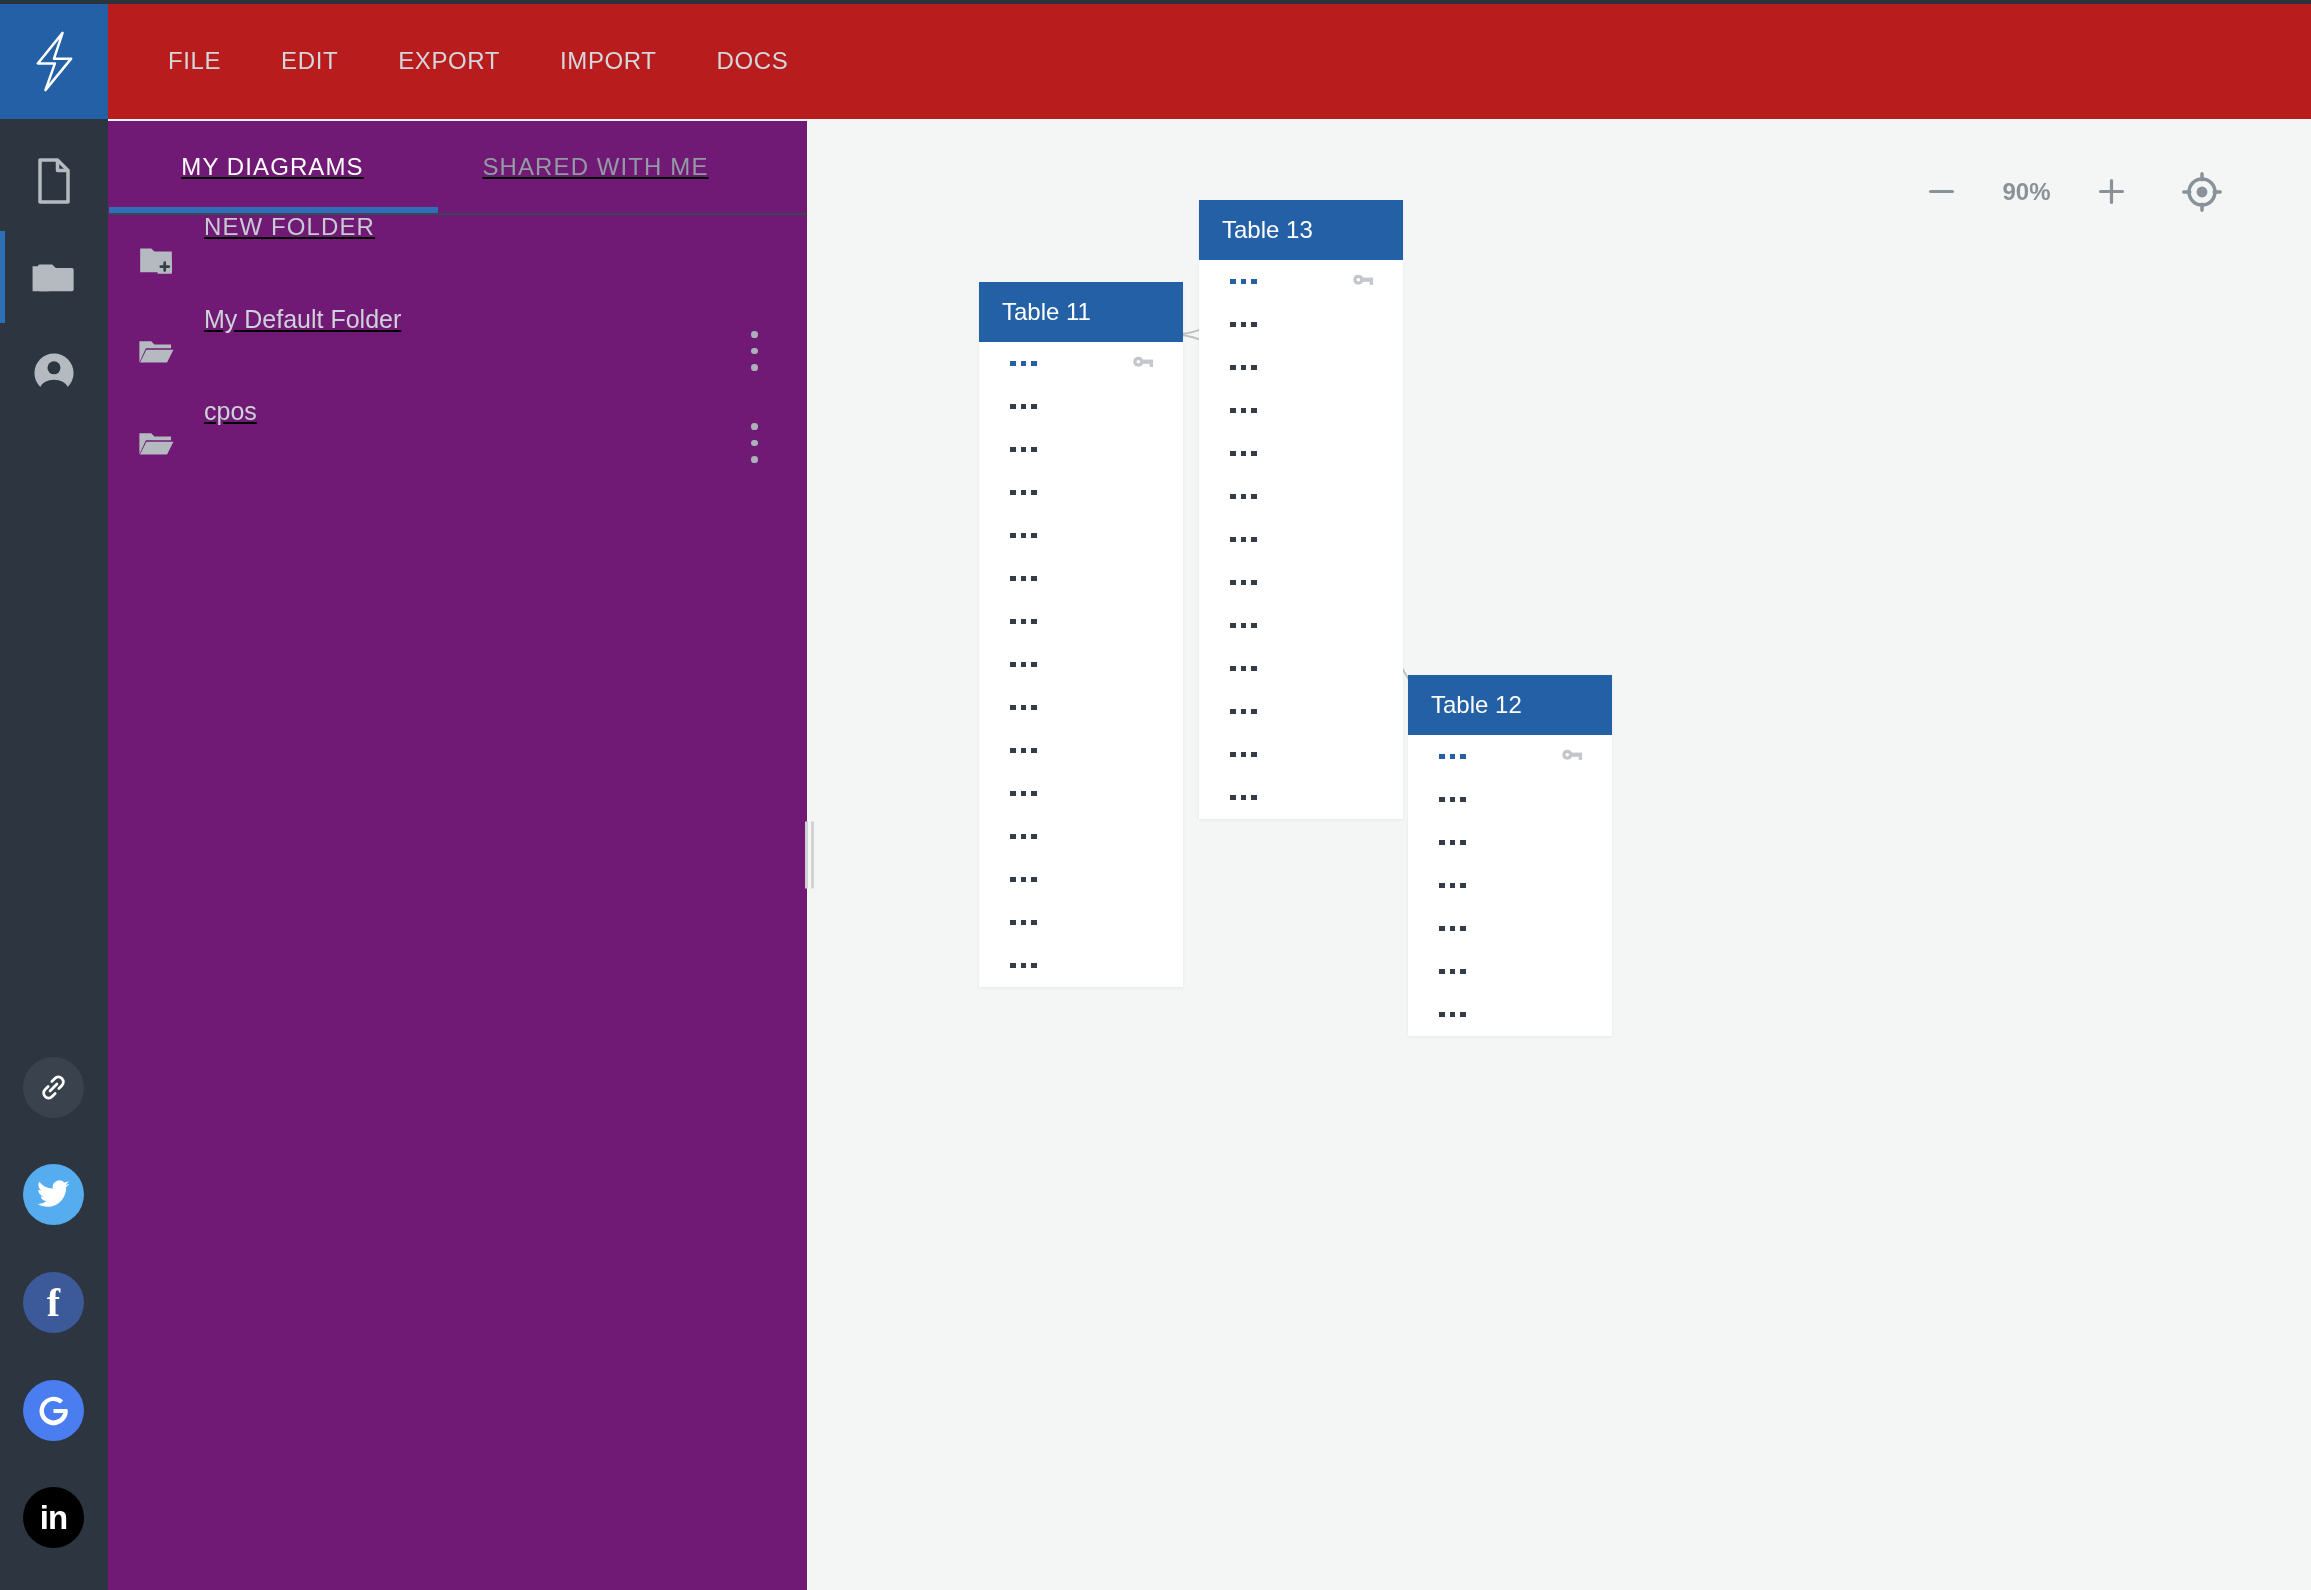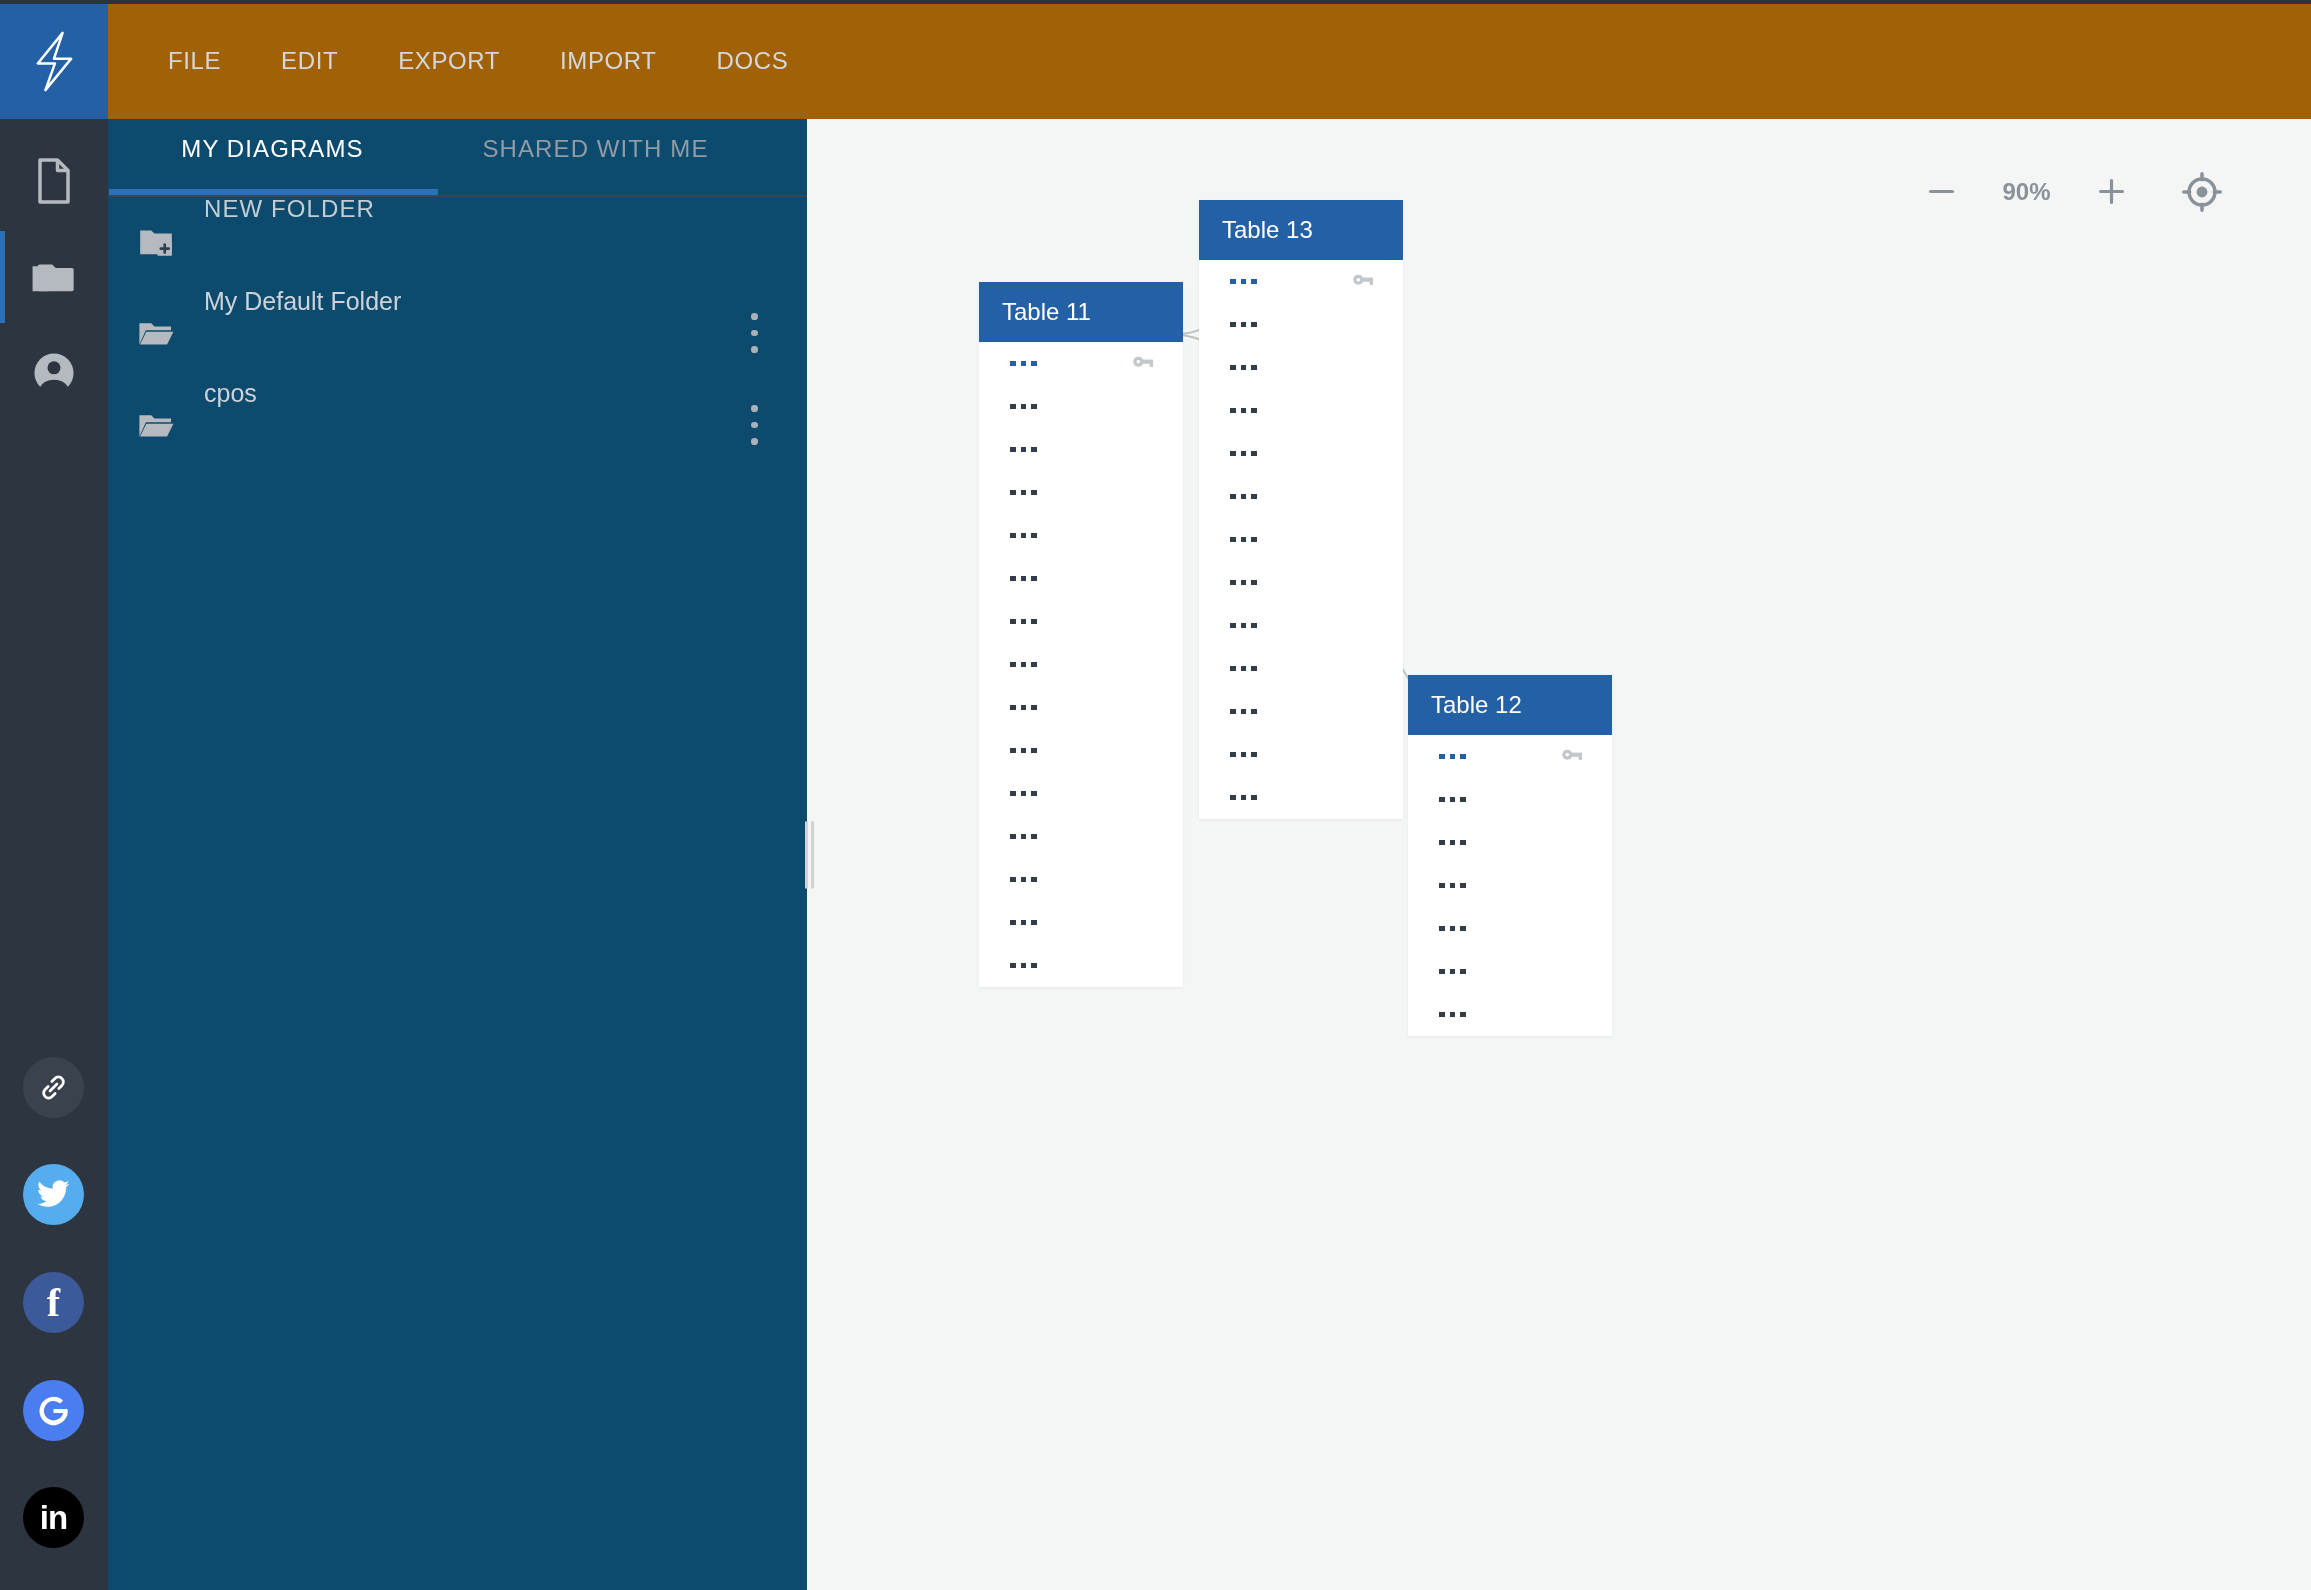--- a/index.html
+++ b/index.html
@@ -43,33 +43,33 @@
   #soc-fb   { top:1272px; background:#3c5a99; }
   #soc-gg   { top:1380px; background:#4a7ef0; }
   #soc-li   { top:1487px; background:#000000; }
   .social .glyph { font-size:33px; font-weight:bold; line-height:1; font-family:"Liberation Serif", serif;}
   #soc-fb .glyph { font-size:40px; font-family:"Liberation Serif", serif; }
   #soc-li .glyph { font-size:33px; font-family:"Liberation Sans", sans-serif; font-weight:bold; letter-spacing:-1px;}
 
   
   #topbar {
     position:absolute; left:108px; top:3.8px; right:0; height:115px;
-    background:#a16207; display:flex; align-items:center; z-index:20;
+    background:#b91c1c; display:flex; align-items:center; z-index:20;
   }
   #topbar .menu-item {
     color:#d4d8dc; font-size:24px; letter-spacing:0.6px;
     padding:9.6px 0; margin-right:60px; cursor:pointer; white-space:nowrap;
   }
   #topbar .menu-item:first-child { margin-left:60px; }
   #topline { position:absolute; left:0; top:0; right:0; height:3.8px; background:#2b333c; z-index:40;}
 
   
   #panel {
-    position:absolute; left:108px; top:103px; width:699px; bottom:0;
-    background:#0c4a6e; z-index:15;
+    position:absolute; left:108px; top:121px; width:699px; bottom:0;
+    background:#701a75; z-index:15;text-decoration:underline;
   }
   #tabs { position:relative; height:92px; display:flex; }
   .tab {
     display:flex; align-items:center; justify-content:center;
     height:92px; font-size:24px; letter-spacing:1.1px; cursor:pointer;
   }
   .tab.t1 { width:329px; color:#ffffff; }
   .tab.t2 { width:317px; color:#939ba4; }
   #tab-underline {
     position:absolute; left:1px; top:86px; width:329px; height:5.8px; background:#2f6fb8;

